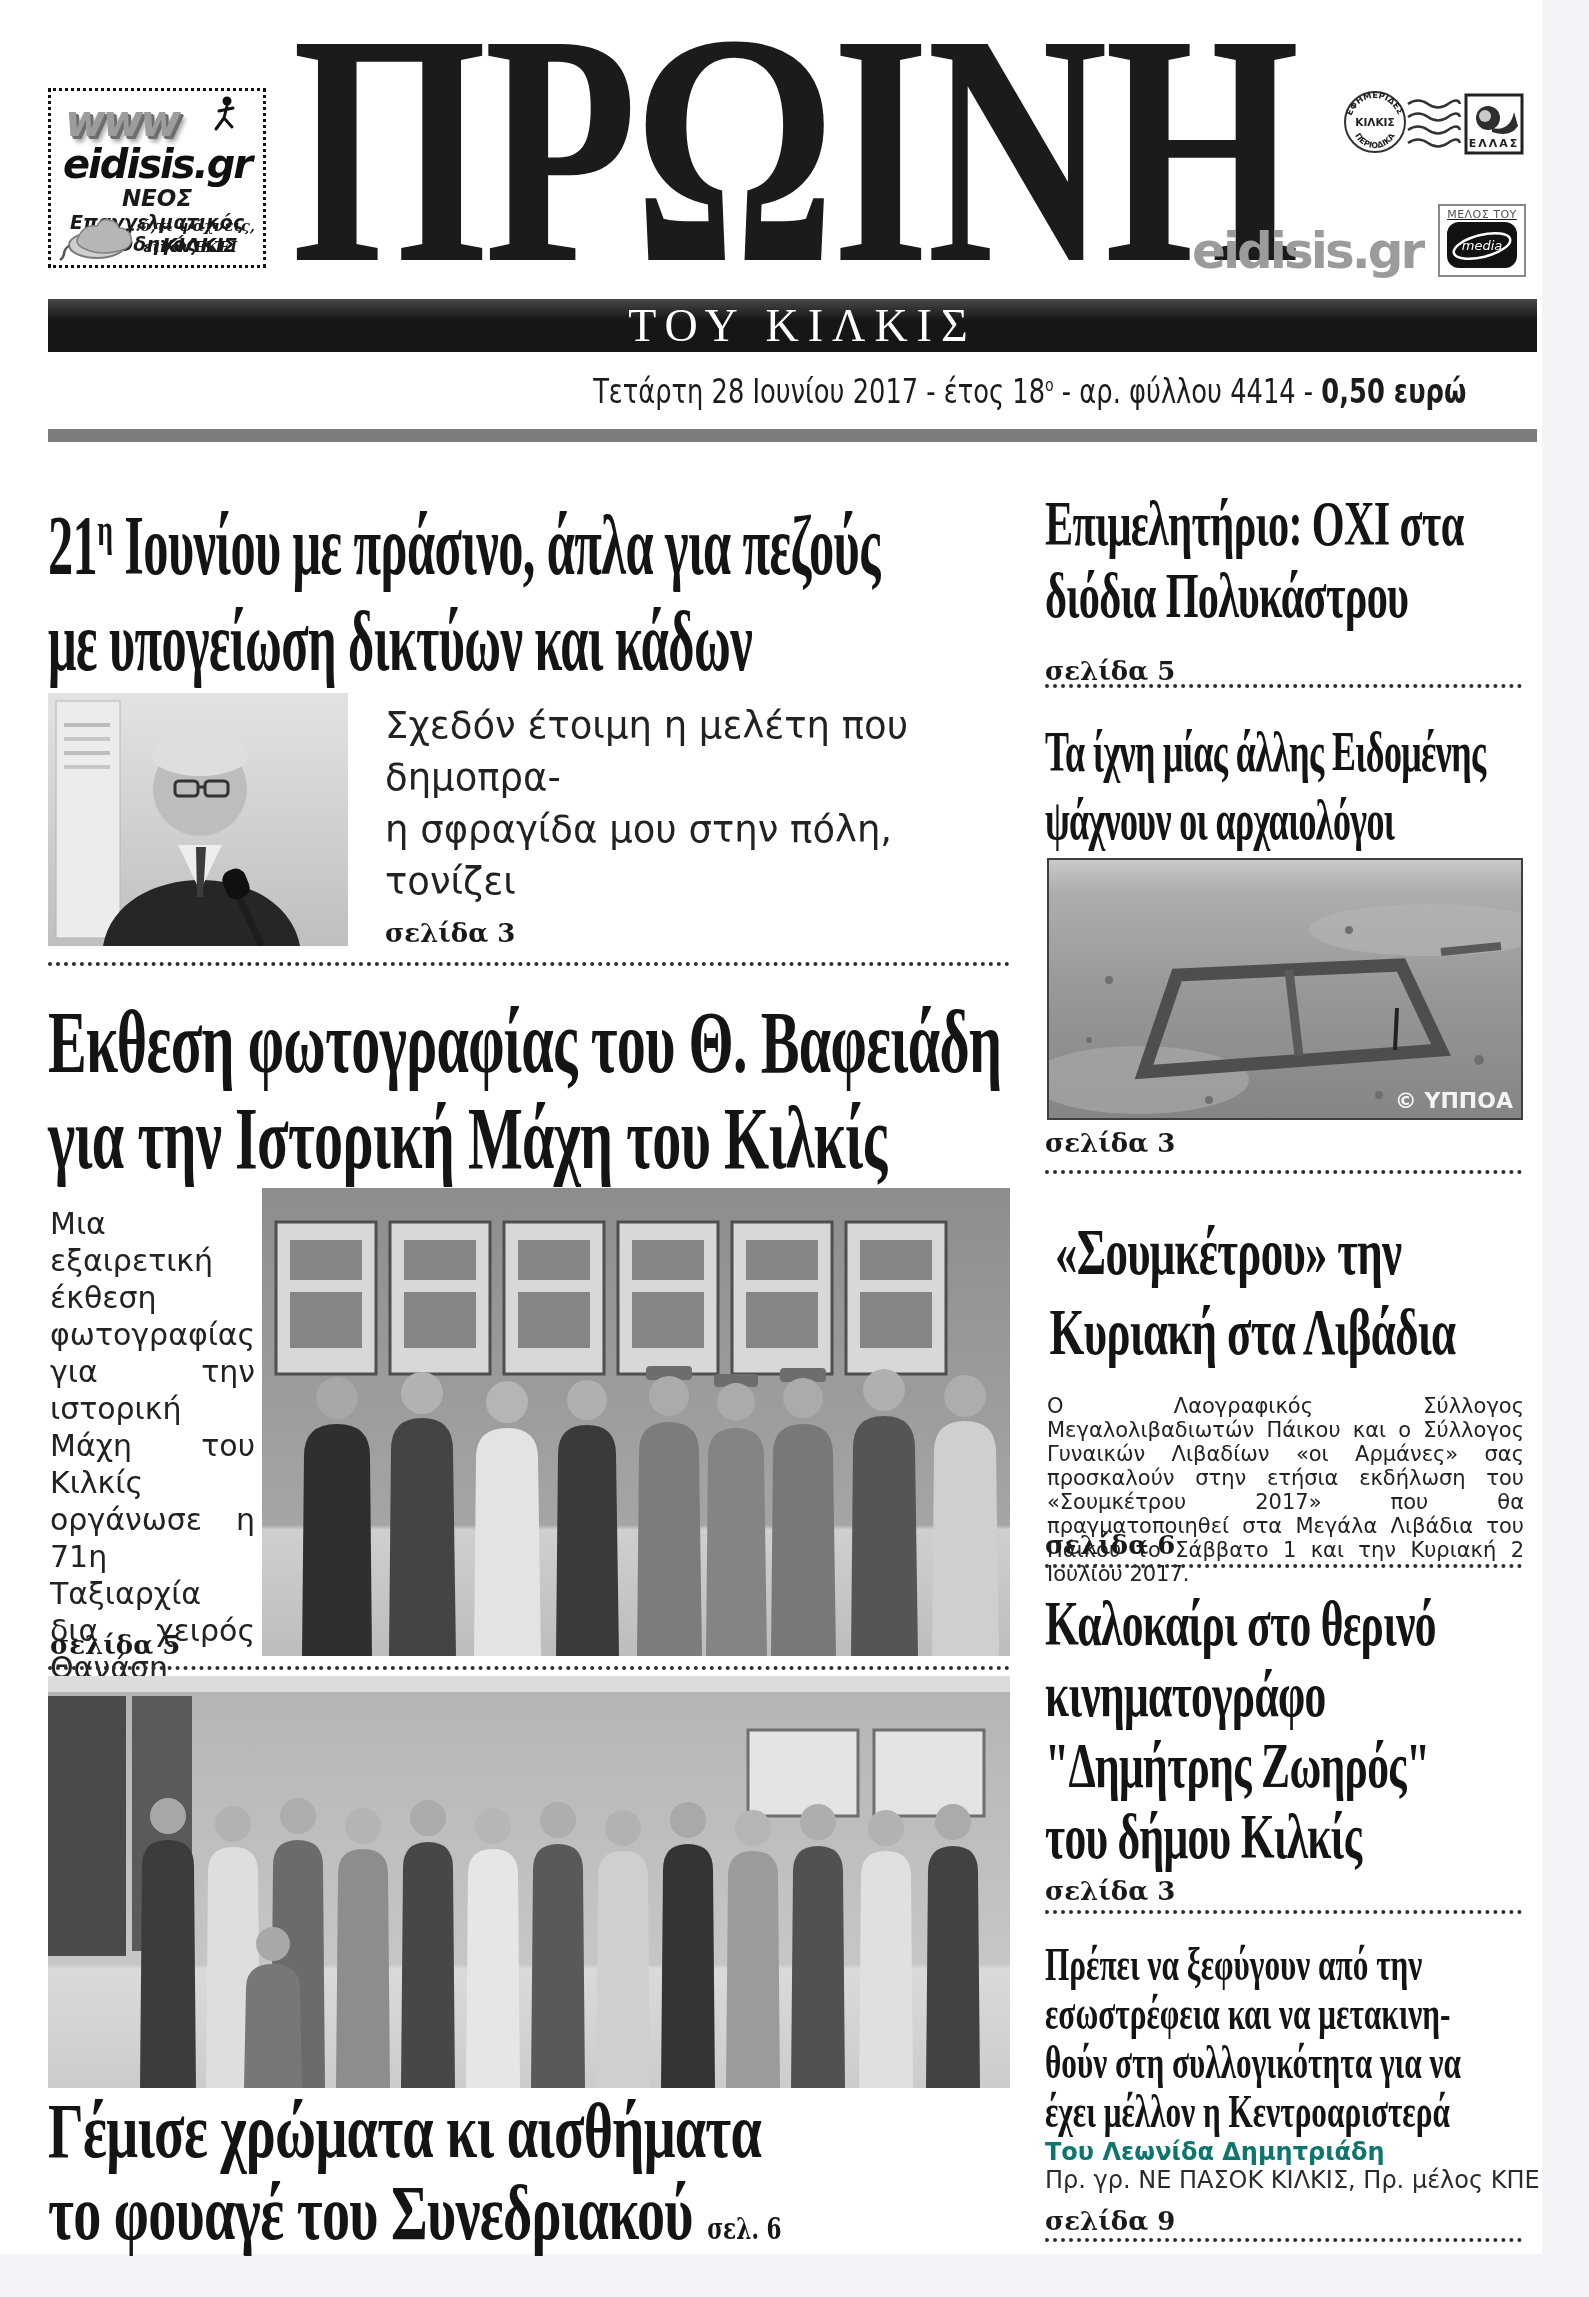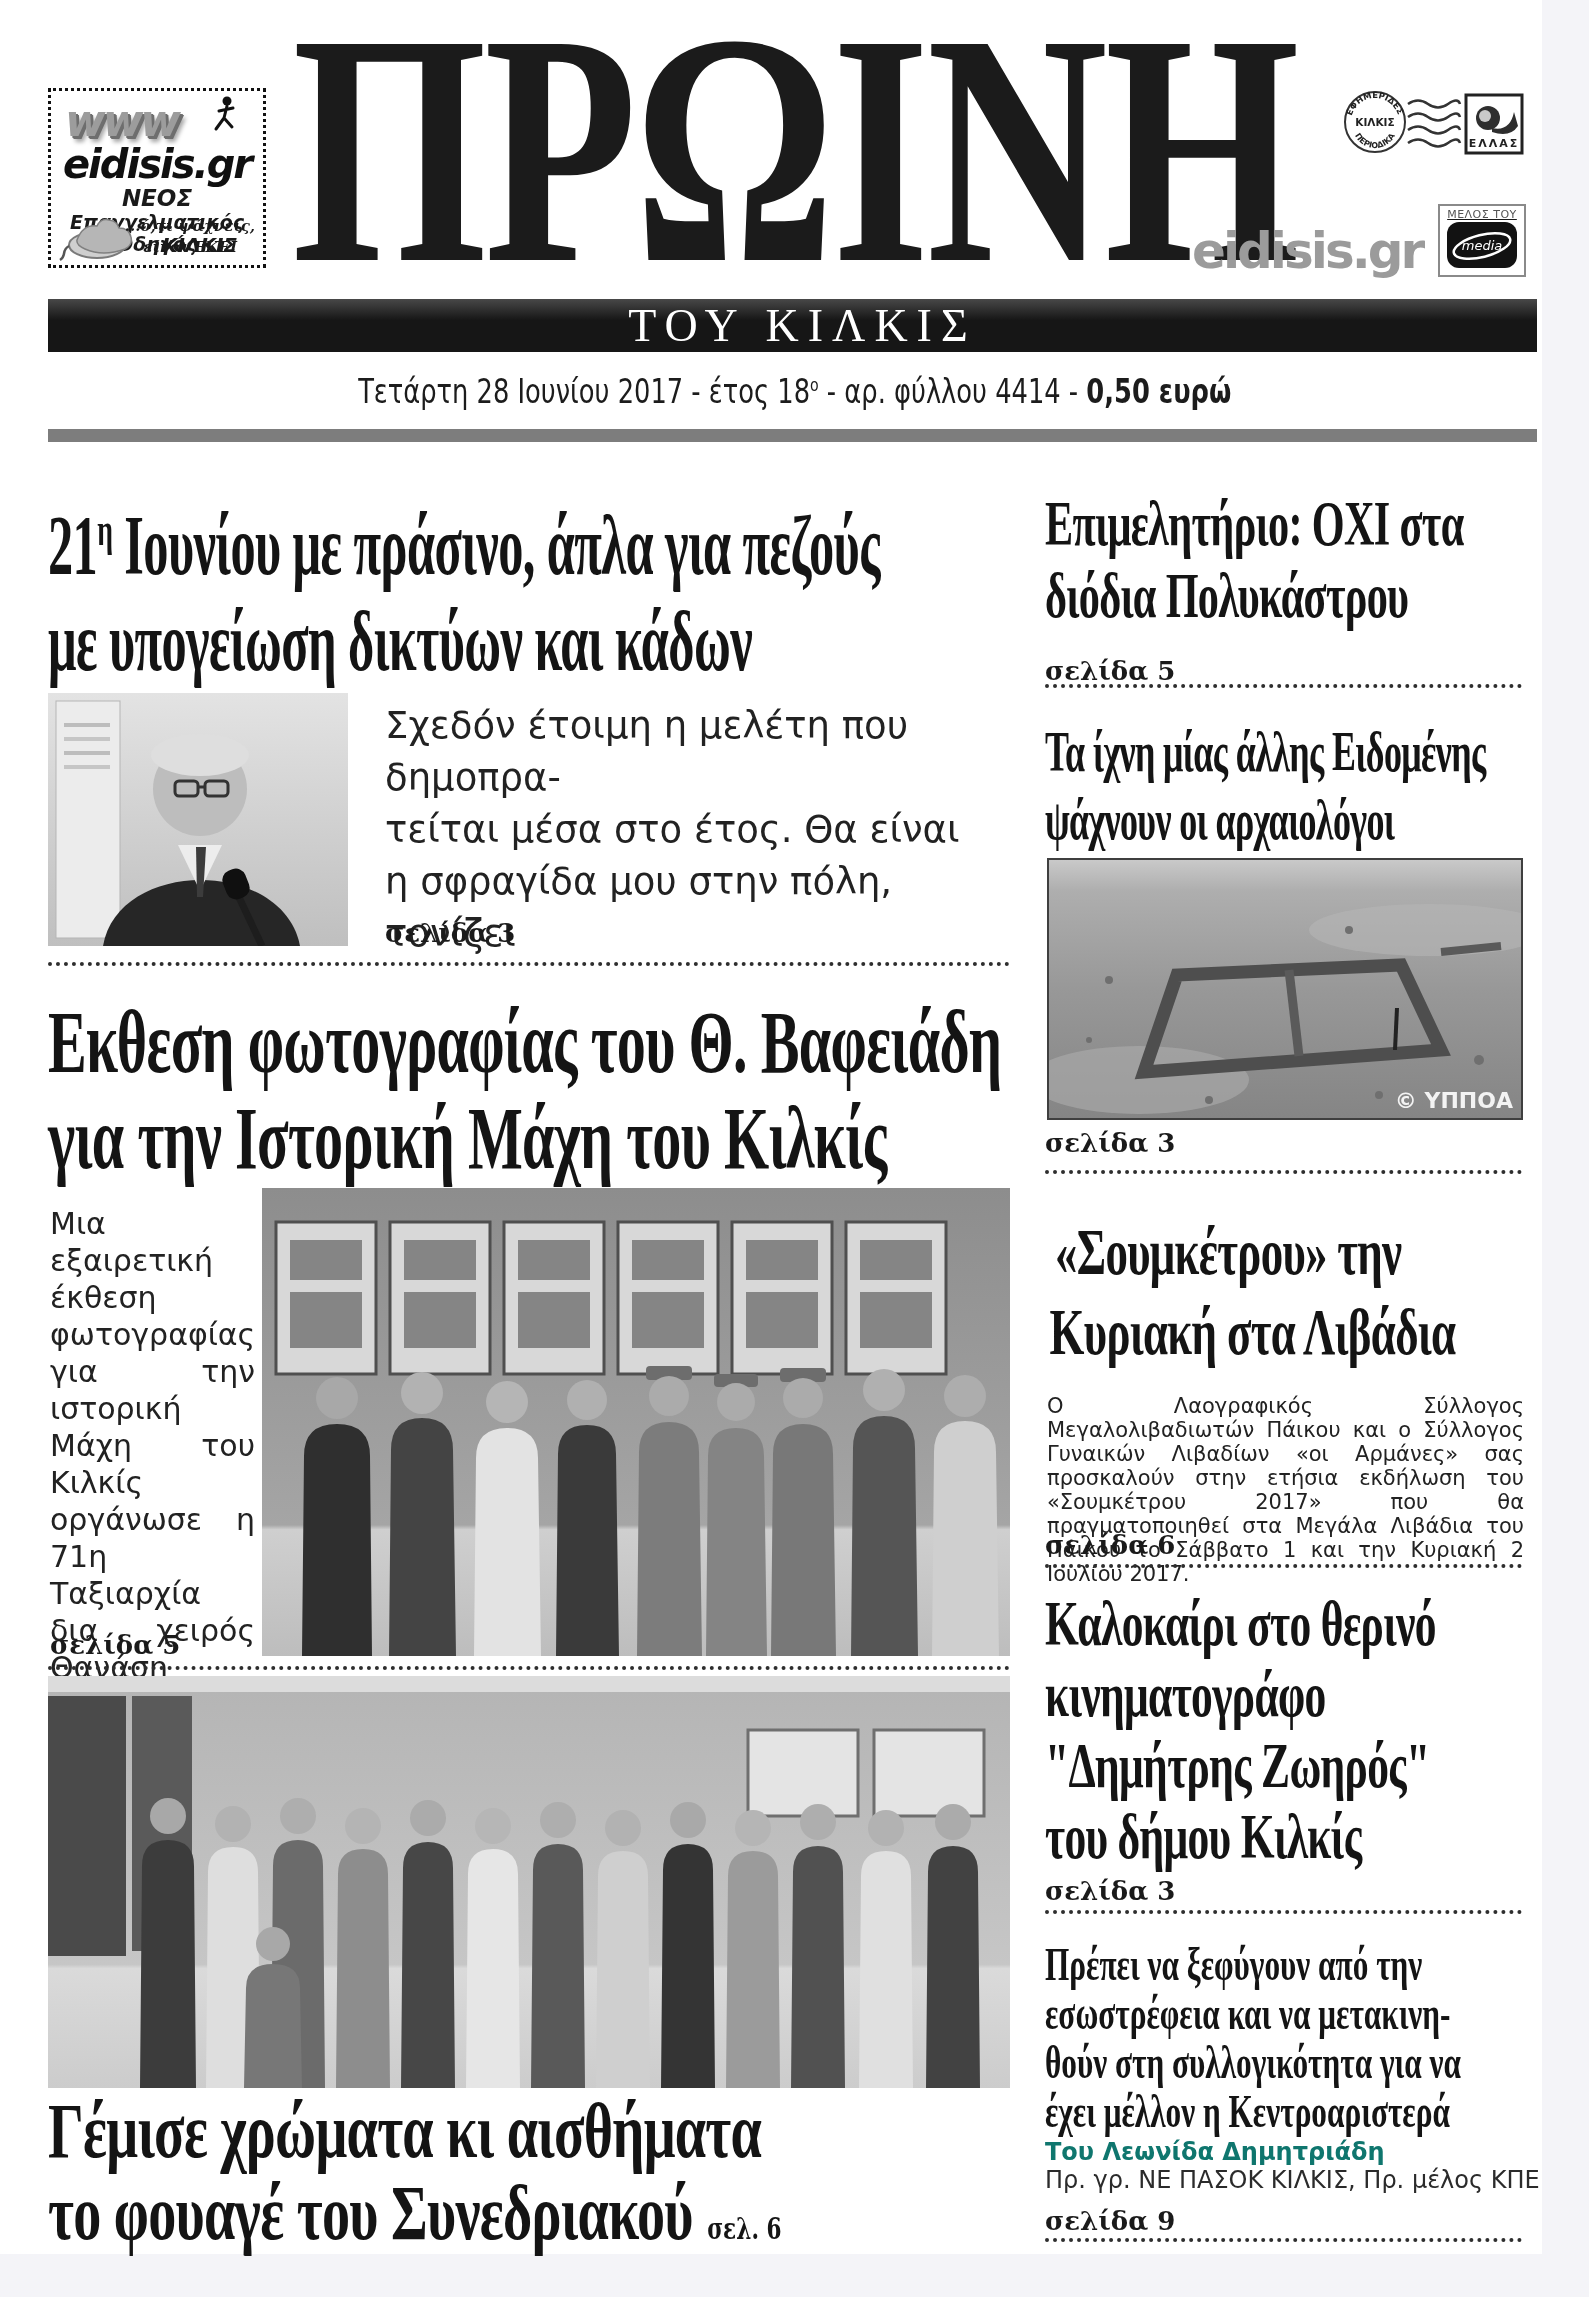--- a/index.html
+++ b/index.html
@@ -23,21 +23,21 @@
   .paper-title{position:absolute;left:292px;top:-16px;font-family:"Liberation Serif",serif;font-weight:700;
                font-size:330px;line-height:330px;letter-spacing:-4px;color:#1b1b1b;white-space:nowrap;
                transform:scaleX(0.76);transform-origin:0 0;}
   .site-gray{position:absolute;left:1192px;top:222px;font:700 50px "DejaVu Sans",sans-serif;
              letter-spacing:-3px;color:#9b9b9b;}
   .member-box{position:absolute;left:1438px;top:204px;width:82px;border:2px solid #8a8a8a;background:#fff;text-align:center;padding:2px 1px;text-decoration:underline;}
   .member-label{font:11px "DejaVu Sans",sans-serif;color:#555;letter-spacing:0.5px;}
   .black-bar{position:absolute;left:48px;top:299px;width:1489px;height:53px;
              background:linear-gradient(#484848,#161616 40%,#161616);text-align:center;}
   .black-bar span{font-family:"Liberation Serif",serif;font-size:46px;line-height:53px;color:#fff;letter-spacing:9px;margin-left:20px;}
-  .dateline{position:absolute;left:0;width:1589px;top:372px;text-align:center;}
+  .dateline{position:absolute;left:0;width:1589px;top:372px;text-align:right;}
   .dateline .inner{display:inline-block;transform:scaleX(0.78);transform-origin:50% 50%;
                    font:33px "DejaVu Sans",sans-serif;color:#1c1c1c;white-space:nowrap;}
   .dateline b{font-weight:700;}
   .gray-bar{position:absolute;left:48px;top:429px;width:1489px;height:13px;background:#7d7d7d;}
 
   
   .hl{position:absolute;font-family:"Liberation Serif",serif;font-weight:700;color:#141414;
       transform-origin:0 0;white-space:nowrap;letter-spacing:-1px;}
   .pref{position:absolute;font-family:"DejaVu Serif",serif;font-weight:700;font-size:26px;color:#1a1a1a;}
   .dots{position:absolute;height:0;border-bottom:4px dotted #2e2e2e;}
@@ -151,21 +151,20 @@
         <rect x="127" y="88" width="23" height="15" rx="4" fill="none" stroke="#333" stroke-width="3"></rect>
         <rect x="157" y="88" width="23" height="15" rx="4" fill="none" stroke="#333" stroke-width="3"></rect>
         <line x1="150" y1="94" x2="157" y2="94" stroke="#333" stroke-width="3"></line>
         <line x1="214" y1="253" x2="188" y2="198" stroke="#1d1d1d" stroke-width="7"></line>
         <rect x="176" y="176" width="24" height="30" rx="10" fill="#101010" transform="rotate(-22 188 191)"></rect>
       </svg>
     </div>
 
     <div class="jtxt" style="left:385px;top:700px;width:630px;font-size:37px;line-height:52px;text-align:left;">
       <div>Σχεδόν έτοιμη η μελέτη που δημοπρα-</div>
-      <div>τείται μέσα στο έτος. Θα είναι</div>
       <div>η σφραγίδα μου στην πόλη, τονίζει</div>
     </div>
     <div class="pref" style="left:385px;top:918px;">σελίδα 3</div>
     <div class="dots" style="left:48px;top:962px;width:962px;"></div>
 
     <div class="hl" style="left:48px;top:995px;font-size:88px;line-height:96px;transform:scaleX(0.66);">
       <div>Εκθεση φωτογραφίας του Θ. Βαφειάδη</div>
       <div>για την Ιστορική Μάχη του Κιλκίς</div>
     </div>
 

